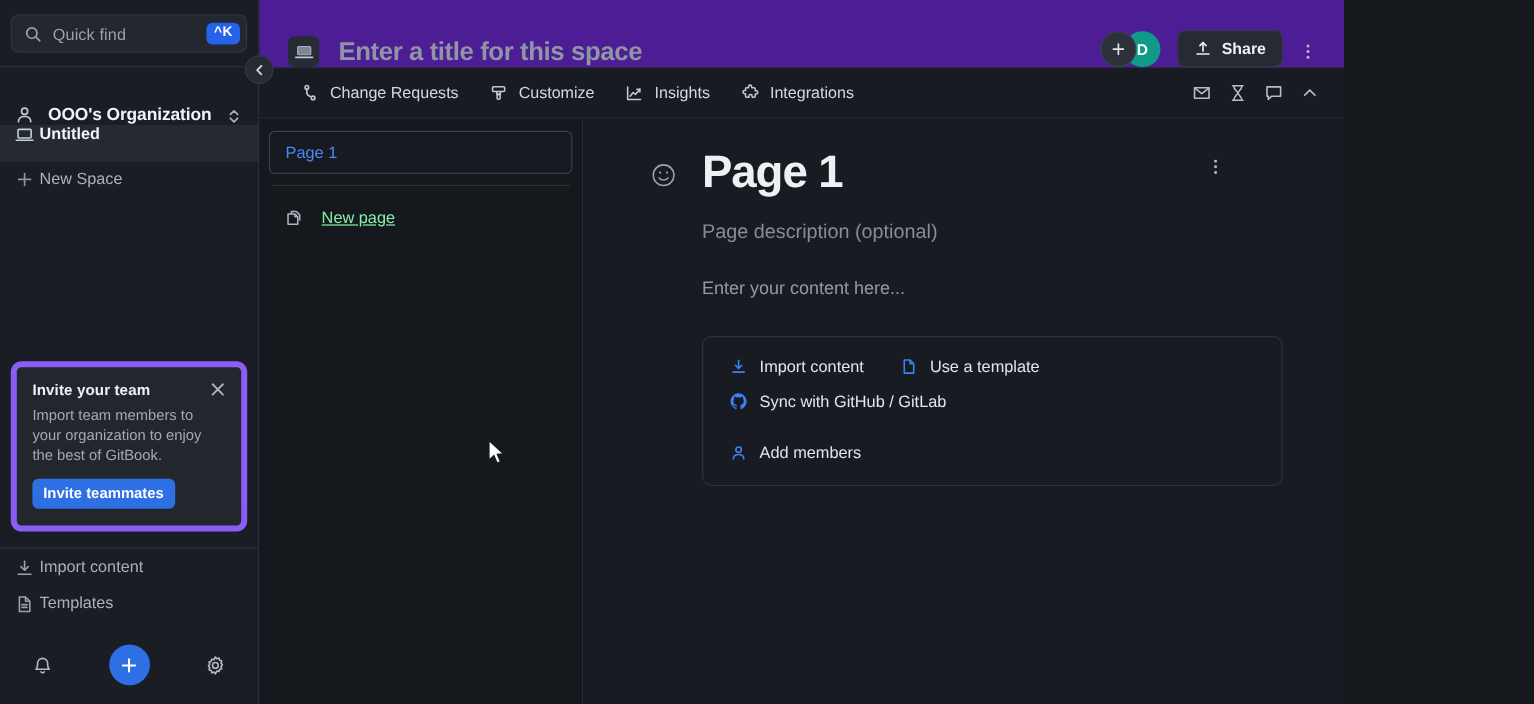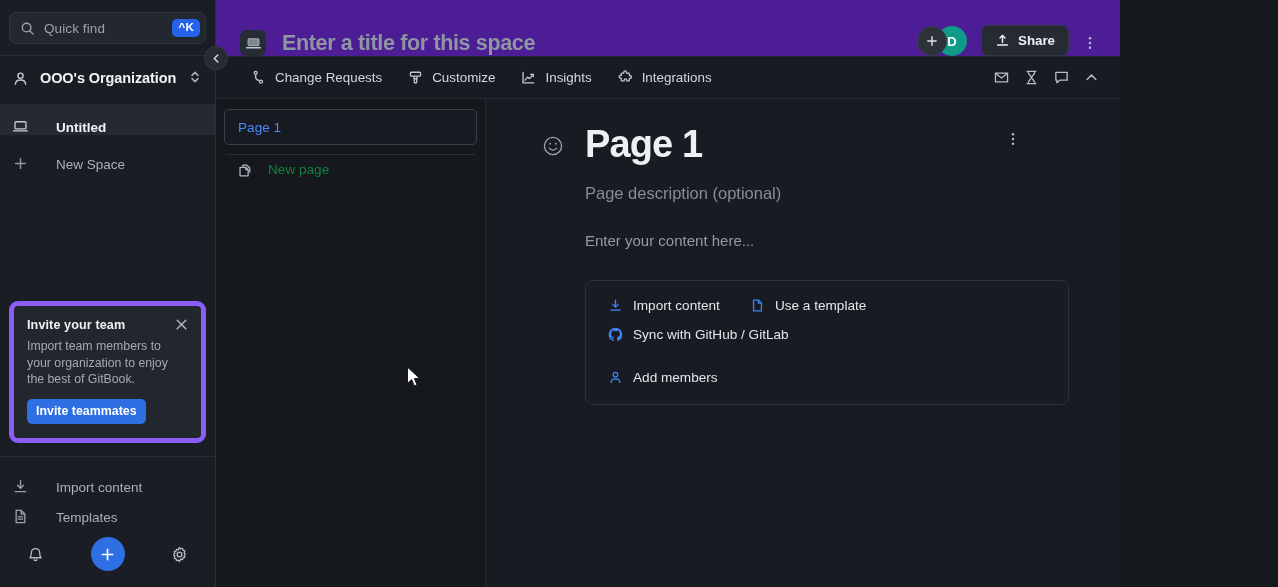--- a/index.html
+++ b/index.html
@@ -35,33 +35,33 @@
   }
   .qf-kbd {
     background: #2563eb; color: #ffffff;
     font-size: 11.5px; font-weight: 700;
     border-radius: 5px; padding: 3px 6px 4px 6px;
     line-height: 1; letter-spacing: .3px;
   }
   .sb-divider { height: 1px; background: #2a2f37; }
 
   .sb-org {
-    display: flex; align-items: flex-start; gap: 11px;
+    display: flex; align-items: flex-end; gap: 11px;
     padding: 0 12px; height: 34px; margin-top: 14px;
     cursor: pointer;
   }
   .sb-org-icon { width: 17px; height: 17px; color: #c3c9d2; display:flex; flex:0 0 17px;}
   .sb-org-name {
     color: #f1f3f6; font-size: 14.5px; font-weight: 700;
     letter-spacing: -.1px;
   }
   .sb-org-chev { color: #a8afba; width: 12px; height: 14px; margin-left: 2px; display:flex; }
 
   .sb-row {
-    display: flex; align-items: flex-end; gap: 27px;
+    display: flex; align-items: flex-start; gap: 4px;
     height: 31px; padding: 0 12px; cursor: pointer;
   }
   .sb-row.active { background: #252a32; }
   .sb-row-icon { width: 17px; height: 17px; flex: 0 0 17px; color: #9aa2ad; display:flex; }
   .sb-row.active .sb-row-icon { color: #c8ced7; }
   .sb-row-label { font-size: 13.5px; color: #a9b0bb; }
   .sb-row.active .sb-row-label { color: #f1f3f6; font-weight: 700; }
 
   .sb-newspace { margin-top: 6px; }
   .sb-newspace .sb-row-icon { color: #8d95a1; }
@@ -193,23 +193,23 @@
     border-right: 1px solid #262b33; padding: 10px 8px 0 8px;
   }
   .page-item-sel {
     border: 1px solid #3a4049; border-radius: 5px;
     height: 36px; display: flex; align-items: center;
     padding: 0 13px; color: #4d86f7; font-size: 13.6px;
     background: #171b21; cursor: pointer;
   }
   .pages-sep { height: 1px; background: #2a2f37; margin: 9px 2px 0 2px; }
   .newpage-row {
-    display: flex; align-items: flex-start; gap: 14px;
+    display: flex; align-items: center; gap: 14px;
     height: 38px; padding: 0 13px; margin-top: 7px;
-    color: #15803d; font-size: 13.6px; cursor: pointer; border-radius: 5px;
+    color: #86efac; font-size: 13.6px; cursor: pointer; border-radius: 5px; text-decoration: underline;
   }
   .newpage-icon { width: 17px; height: 17px; flex: 0 0 17px; color: #aeb5bf; display:flex; }
 
   .content-panel {
     flex: 1; min-width: 0; background: #181c22;
     padding: 22px 50px 0 56px; position: relative;
   }
   .doc-head { display: flex; align-items: flex-start; }
   .doc-emoji {
     width: 22px; height: 22px; flex: 0 0 22px;

